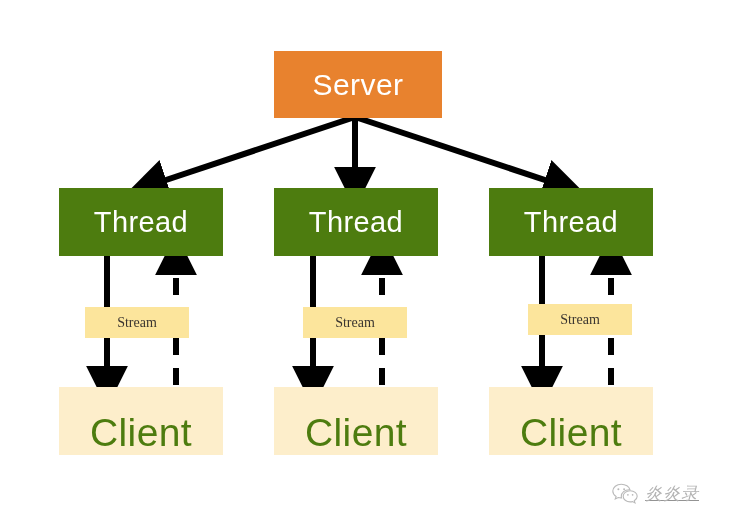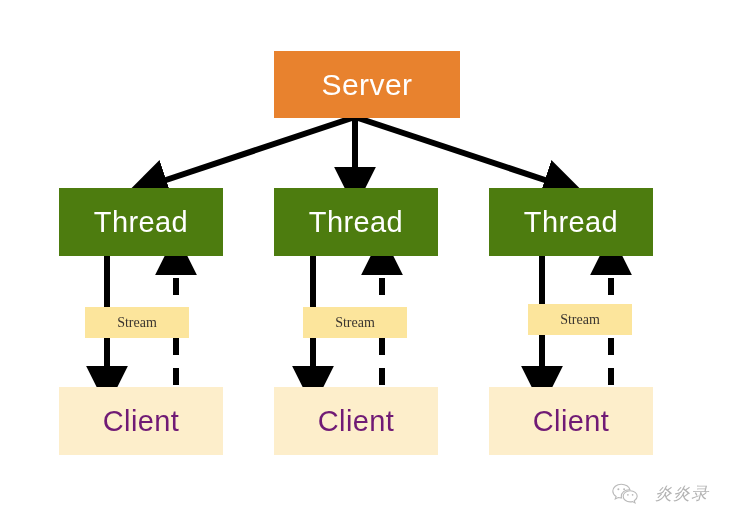--- a/index.html
+++ b/index.html
@@ -32,46 +32,48 @@
     letter-spacing: 0.4px;
   }
   .node-thread {
     background: #4d7c0f;
     color: #ffffff;
     font-size: 29px;
     letter-spacing: 0.4px;
   }
   .node-client {
     background: #fdeecb;
-    color: #701a75;
-    font-size: 29px;
+    color: #4d7c0f;
+    font-size: 39px;
     letter-spacing: 0.4px;
+    align-items: flex-end;
   }
   .node-stream {
     background: #fce59c;
     color: #3a3530;
     font-size: 14px;
     z-index: 6;
     font-family: Liberation Serif, serif;
   }
   svg.edges {
     position: absolute;
     left: 0;
     top: 0;
     width: 732px;
     height: 524px;
     z-index: 2;
   }
   .watermark {
     position: absolute;
     display: flex;
     align-items: center;
-    gap: 17px;
+    gap: 7px;
     opacity: 0.42;
     z-index: 8;
+    text-decoration: underline;
   }
   .watermark-text {
     font-family: "DejaVu Sans", sans-serif;
     font-size: 17px;
     color: #4a4a4a;
     font-style: italic;
     letter-spacing: 1px;
   }
   .wechat-icon {
     display: block;
@@ -102,21 +104,21 @@
     <line x1="107" y1="256" x2="107" y2="385" stroke="#000000" stroke-width="6" marker-end="url(#arrowSolidB)"></line>
     <line x1="176" y1="385" x2="176" y2="256" stroke="#000000" stroke-width="6" stroke-dasharray="17,13" marker-end="url(#arrowDash)"></line>
 
     <line x1="313" y1="256" x2="313" y2="385" stroke="#000000" stroke-width="6" marker-end="url(#arrowSolidB)"></line>
     <line x1="382" y1="385" x2="382" y2="256" stroke="#000000" stroke-width="6" stroke-dasharray="17,13" marker-end="url(#arrowDash)"></line>
 
     <line x1="542" y1="256" x2="542" y2="385" stroke="#000000" stroke-width="6" marker-end="url(#arrowSolidB)"></line>
     <line x1="611" y1="385" x2="611" y2="256" stroke="#000000" stroke-width="6" stroke-dasharray="17,13" marker-end="url(#arrowDash)"></line>
   </svg>
 
-  <div class="node node-server" style="left:274px; top:51px; width:186px; height:67px;">
+  <div class="node node-server" style="left:274px; top:51px; width:168px; height:67px;">
     <span>Server</span>
   </div>
 
   <div class="node node-thread" style="left:59px; top:188px; width:164px; height:68px;">
     <span>Thread</span>
   </div>
   <div class="node node-stream" style="left:85px; top:307px; width:104px; height:31px;">
     <span>Stream</span>
   </div>
   <div class="node node-client" style="left:59px; top:387px; width:164px; height:68px;">

